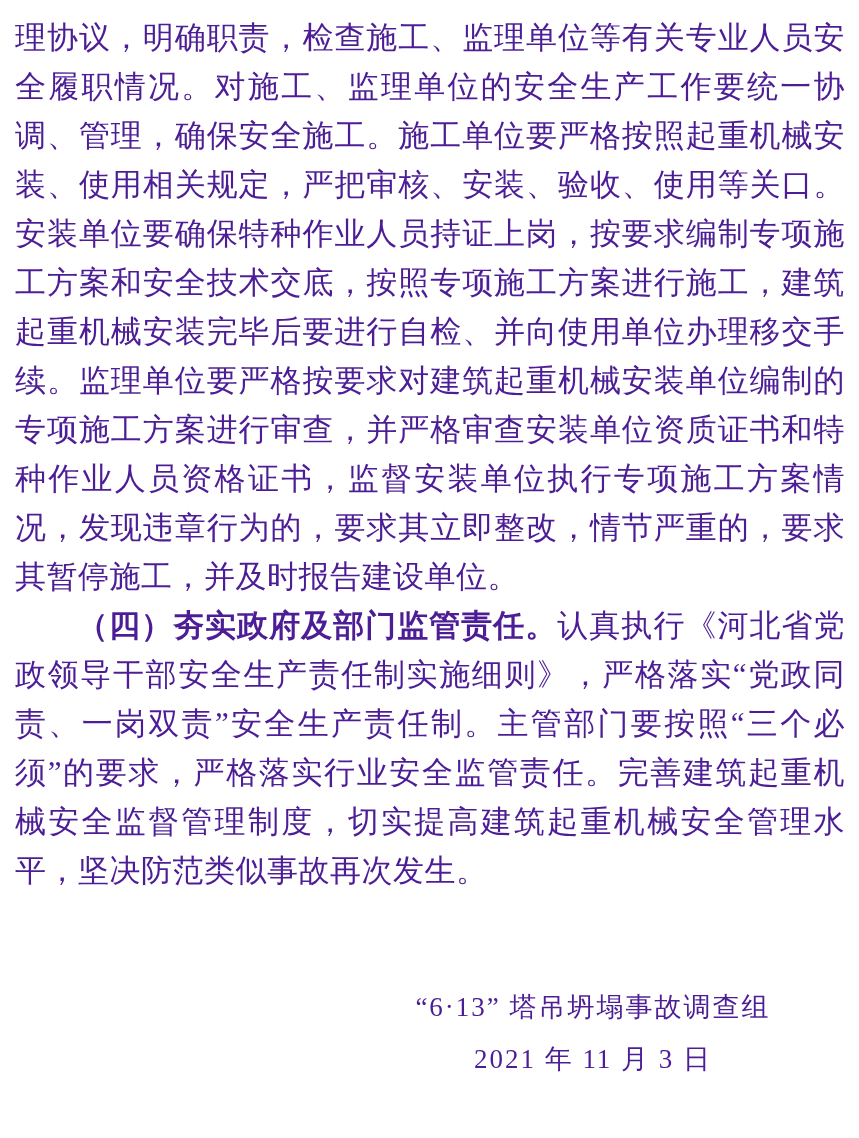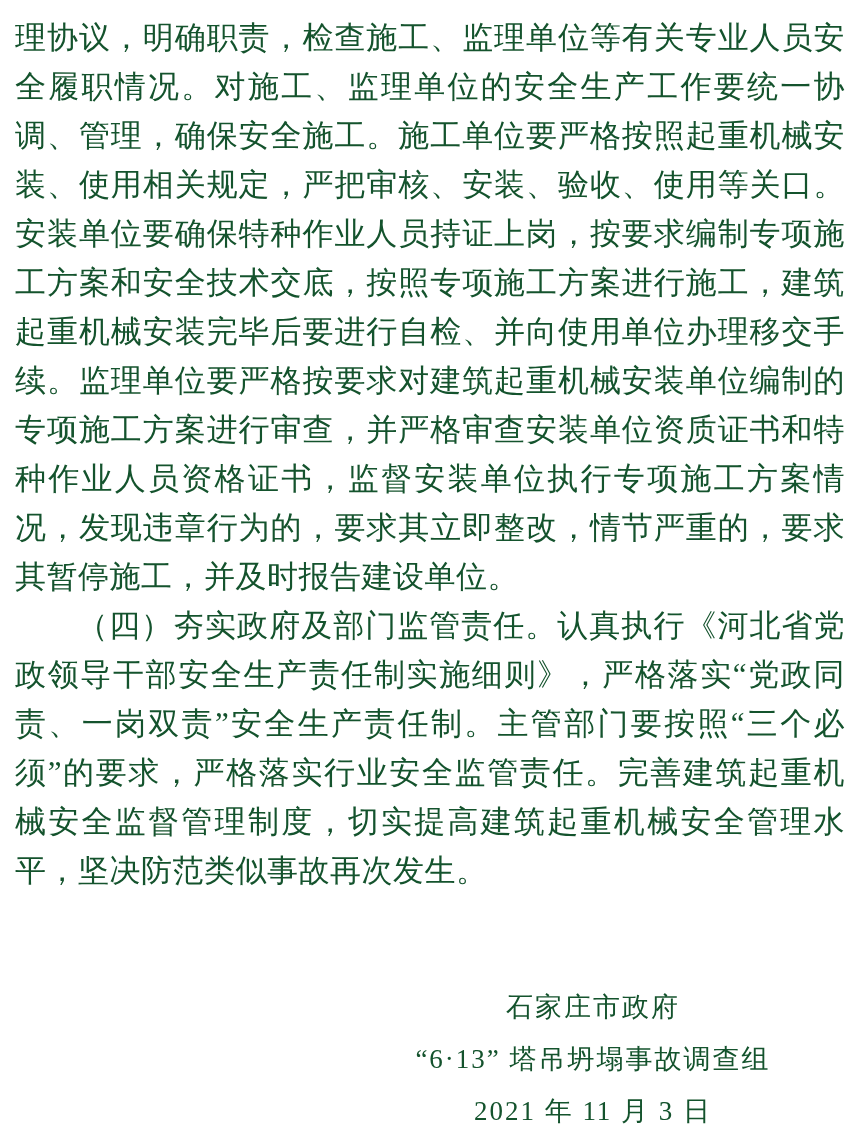--- a/index.html
+++ b/index.html
@@ -9,35 +9,35 @@
   }
   .page {
     position: relative;
     width: 859px;
     height: 1138px;
     box-sizing: border-box;
     background: #ffffff;
     padding: 13px 14px 0 15px;
     overflow: hidden;
     font-family: "Liberation Serif", serif;
-    color: #14532d;
+    color: #4c1d95;
   }
   .body-text .para {
     margin: 0;
     font-size: 31px;
     line-height: 49px;
     text-align: justify;
     text-justify: inter-ideograph;
     letter-spacing: 0.5px;
   }
   .body-text .para.indent {
     text-indent: 62px;
   }
   .bold {
-    font-weight: normal;
+    font-weight: bold;
   }
   .signature {
     margin-top: 86px;
     margin-left: 318px;
     width: 520px;
     text-align: center;
     font-size: 27px;
     line-height: 52px;
     letter-spacing: 2px;
     white-space: nowrap;
@@ -53,18 +53,17 @@
 
   <div class="body-text">
 
     <p class="para">理协议，明确职责，检查施工、监理单位等有关专业人员安全履职情况。对施工、监理单位的安全生产工作要统一协调、管理，确保安全施工。施工单位要严格按照起重机械安装、使用相关规定，严把审核、安装、验收、使用等关口。安装单位要确保特种作业人员持证上岗，按要求编制专项施工方案和安全技术交底，按照专项施工方案进行施工，建筑起重机械安装完毕后要进行自检、并向使用单位办理移交手续。监理单位要严格按要求对建筑起重机械安装单位编制的专项施工方案进行审查，并严格审查安装单位资质证书和特种作业人员资格证书，监督安装单位执行专项施工方案情况，发现违章行为的，要求其立即整改，情节严重的，要求其暂停施工，并及时报告建设单位。</p>
 
     <p class="para indent"><span class="bold">（四）夯实政府及部门监管责任。</span><span>认真执行《河北省党政领导干部安全生产责任制实施细则》，严格落实“党政同责、一岗双责”安全生产责任制。主管部门要按照“三个必须”的要求，严格落实行业安全监管责任。完善建筑起重机械安全监督管理制度，切实提高建筑起重机械安全管理水平，坚决防范类似事故再次发生。</span></p>
 
   </div>
 
   <div class="signature">
-    <div class="sig-line">石家庄市政府</div>
     <div class="sig-line">“6·13” 塔吊坍塌事故调查组</div>
     <div class="sig-line">2021 年 11 月 3 日</div>
   </div>
 
 </div>
 
 </body></html>

